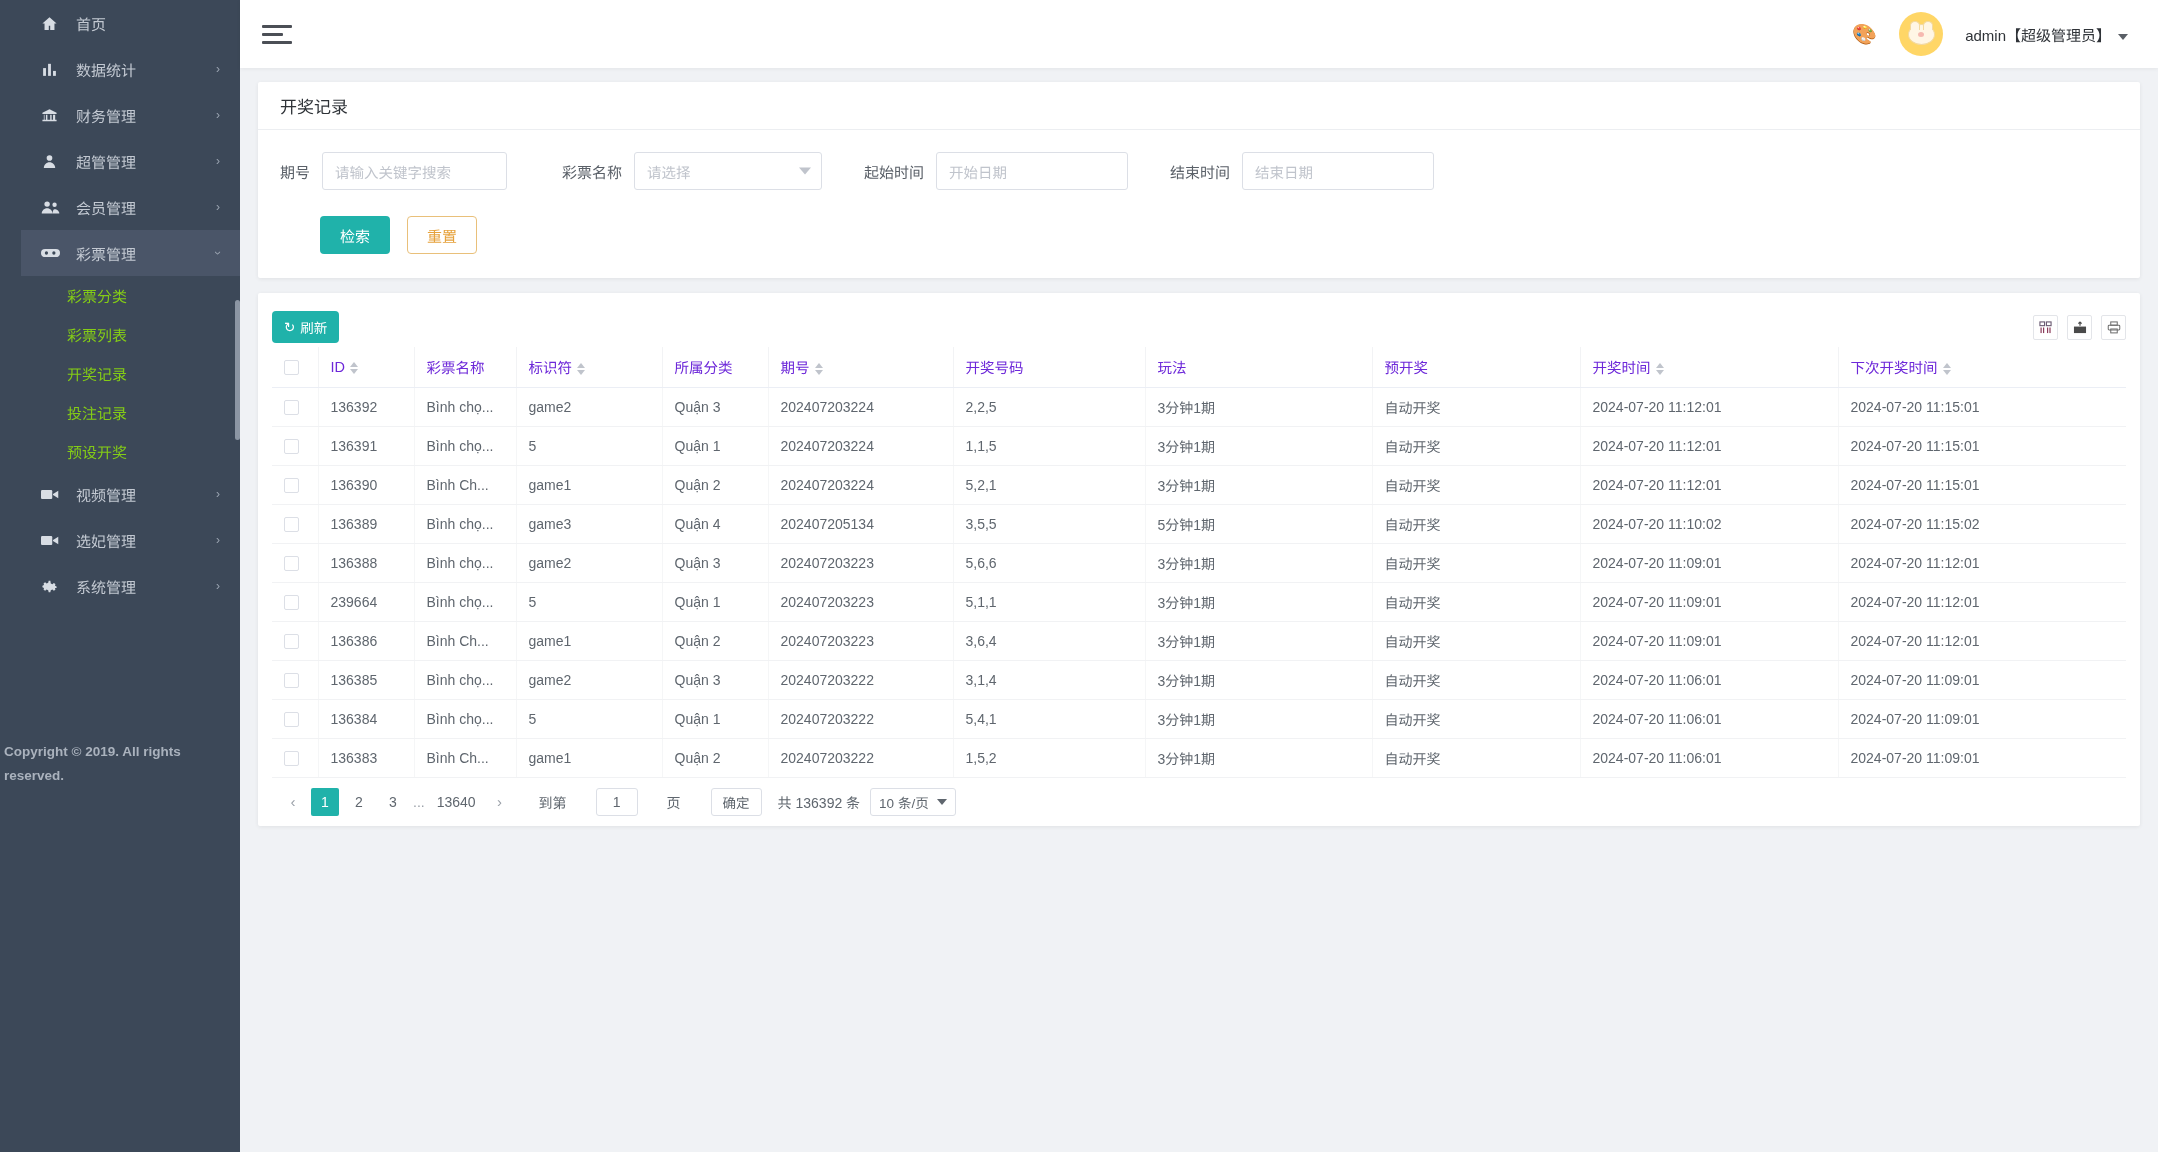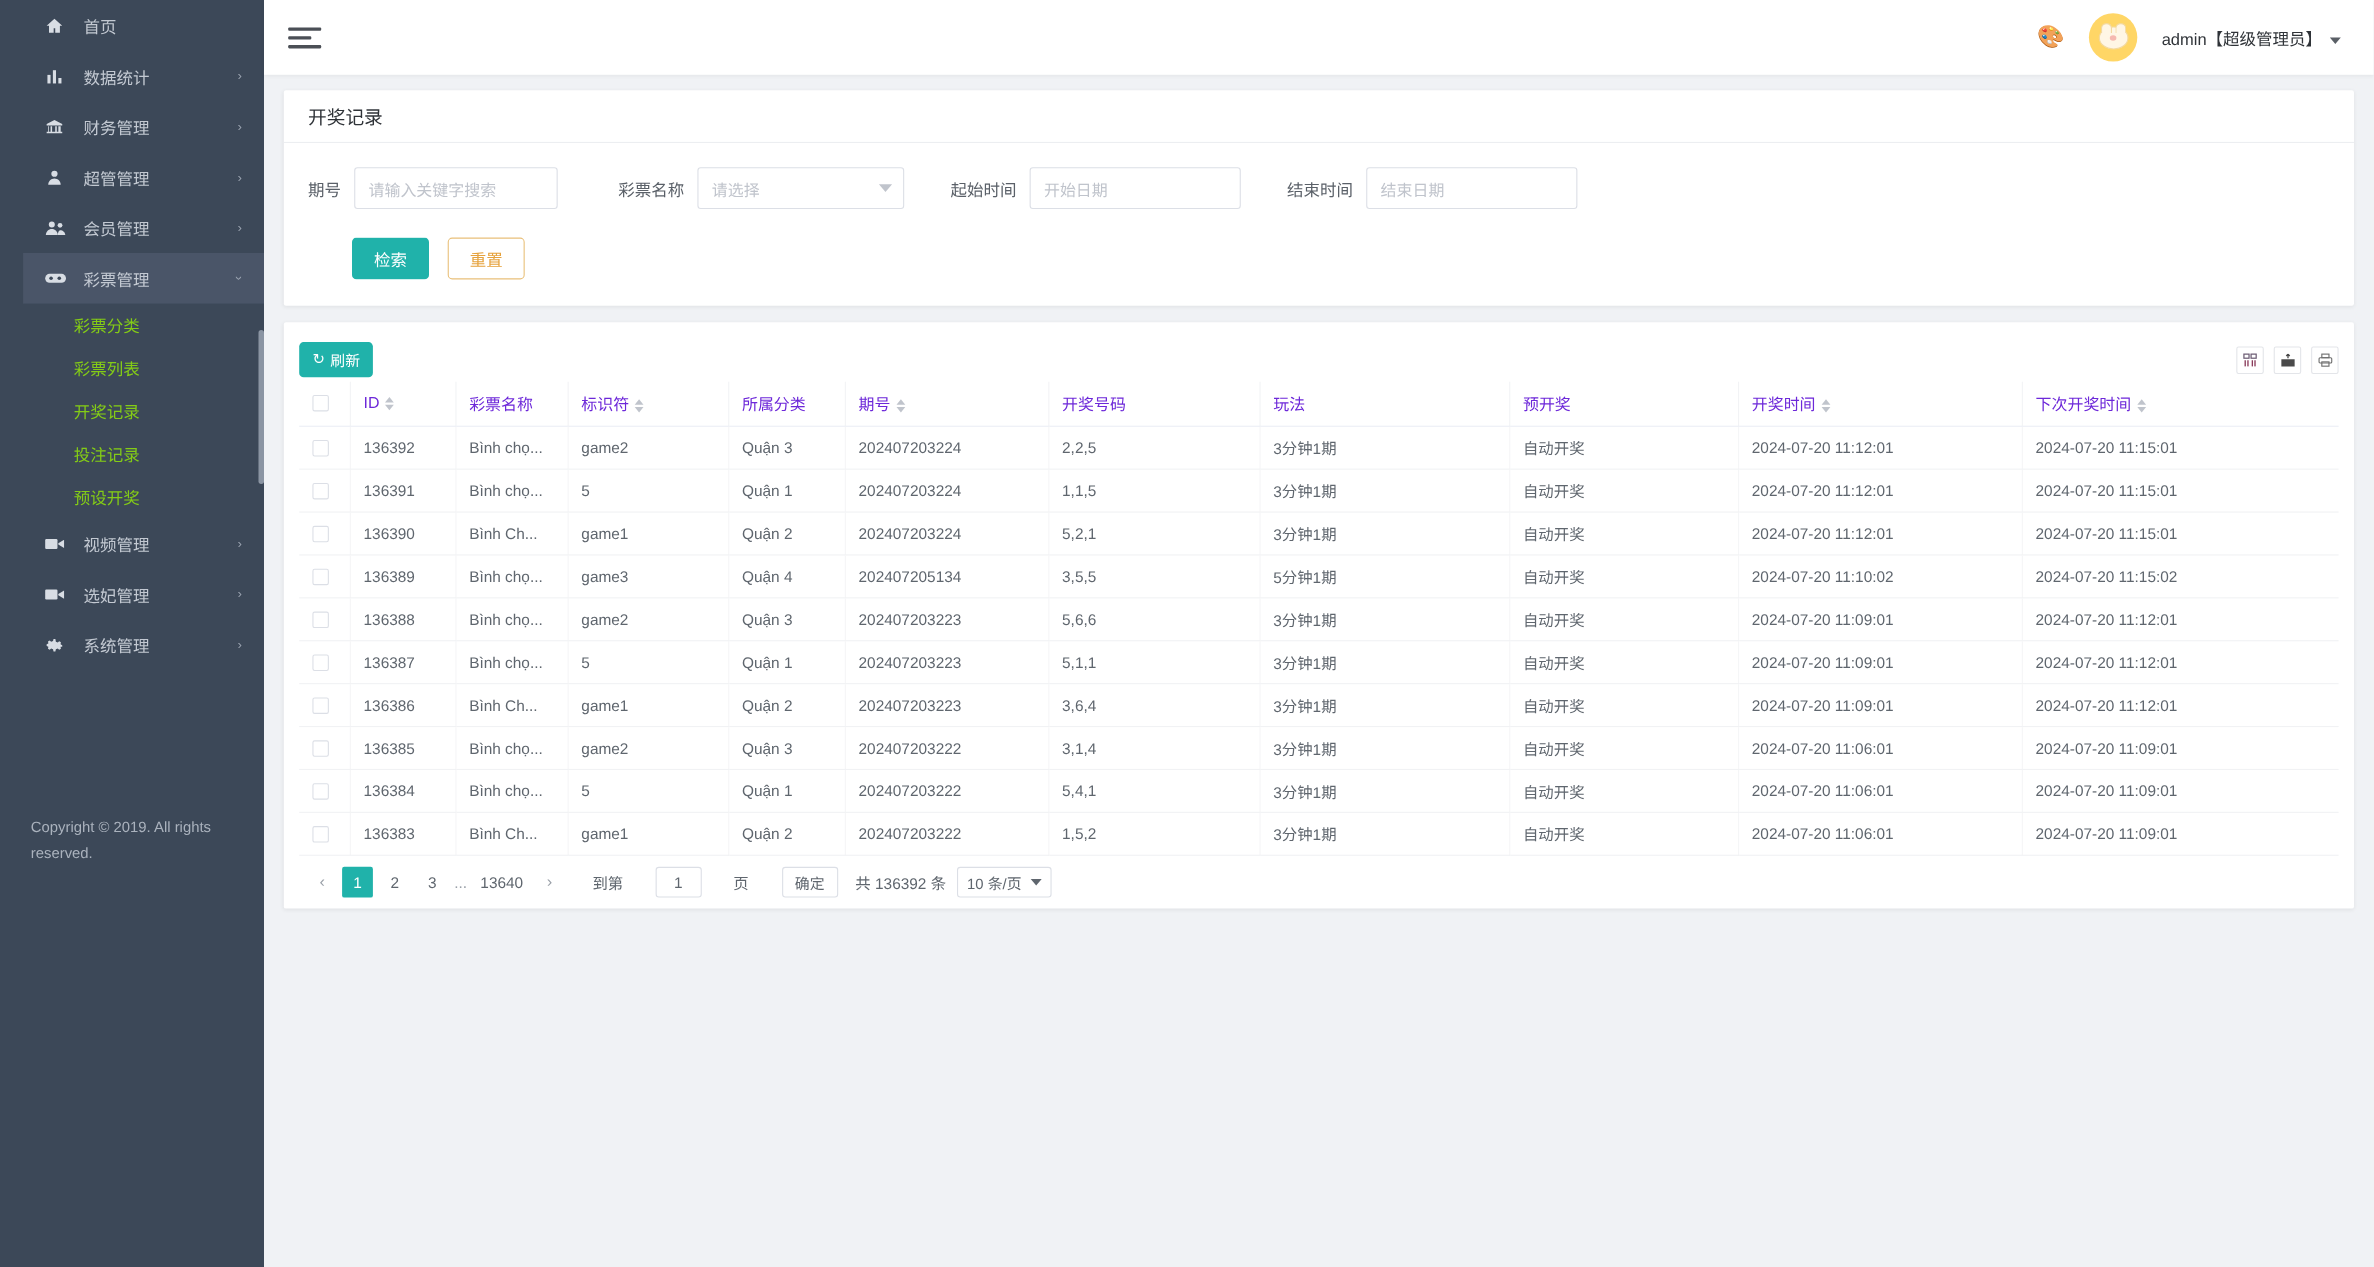--- a/index.html
+++ b/index.html
@@ -55,22 +55,22 @@
   .sub-item {
     height: 39px;
     display: flex; align-items: center;
     padding-left: 46px;
     color: #84cc16; font-size: 15px;
     cursor: pointer;
     text-align: center;
   }
   #copyright {
     position: absolute;
-    left: 28px; right: 18px; top: 740px;
-    color: #aab2bd; font-size: 13.5px; line-height: 24px;
+    left: 4px; right: 18px; top: 740px;
+    color: #aab2bd; font-size: 13.5px; line-height: 24px; font-weight: bold;
   }
   #sb-scroll {
     position: absolute; right: 0; top: 300px;
     width: 5px; height: 140px;
     background: #8b95a3; border-radius: 3px;
   }
 
   
   #main { flex: 1 1 auto; height: 1152px; display: flex; flex-direction: column; min-width: 0; }
 
@@ -610,21 +610,21 @@
               <td>Quận 3</td>
               <td>202407203223</td>
               <td>5,6,6</td>
               <td>3分钟1期</td>
               <td>自动开奖</td>
               <td>2024-07-20 11:09:01</td>
               <td>2024-07-20 11:12:01</td>
             </tr>
             <tr>
               <td><span class="ck"></span></td>
-              <td>136387</td>
+              <td>239664</td>
               <td>Bình chọ...</td>
               <td>5</td>
               <td>Quận 1</td>
               <td>202407203223</td>
               <td>5,1,1</td>
               <td>3分钟1期</td>
               <td>自动开奖</td>
               <td>2024-07-20 11:09:01</td>
               <td>2024-07-20 11:12:01</td>
             </tr>

